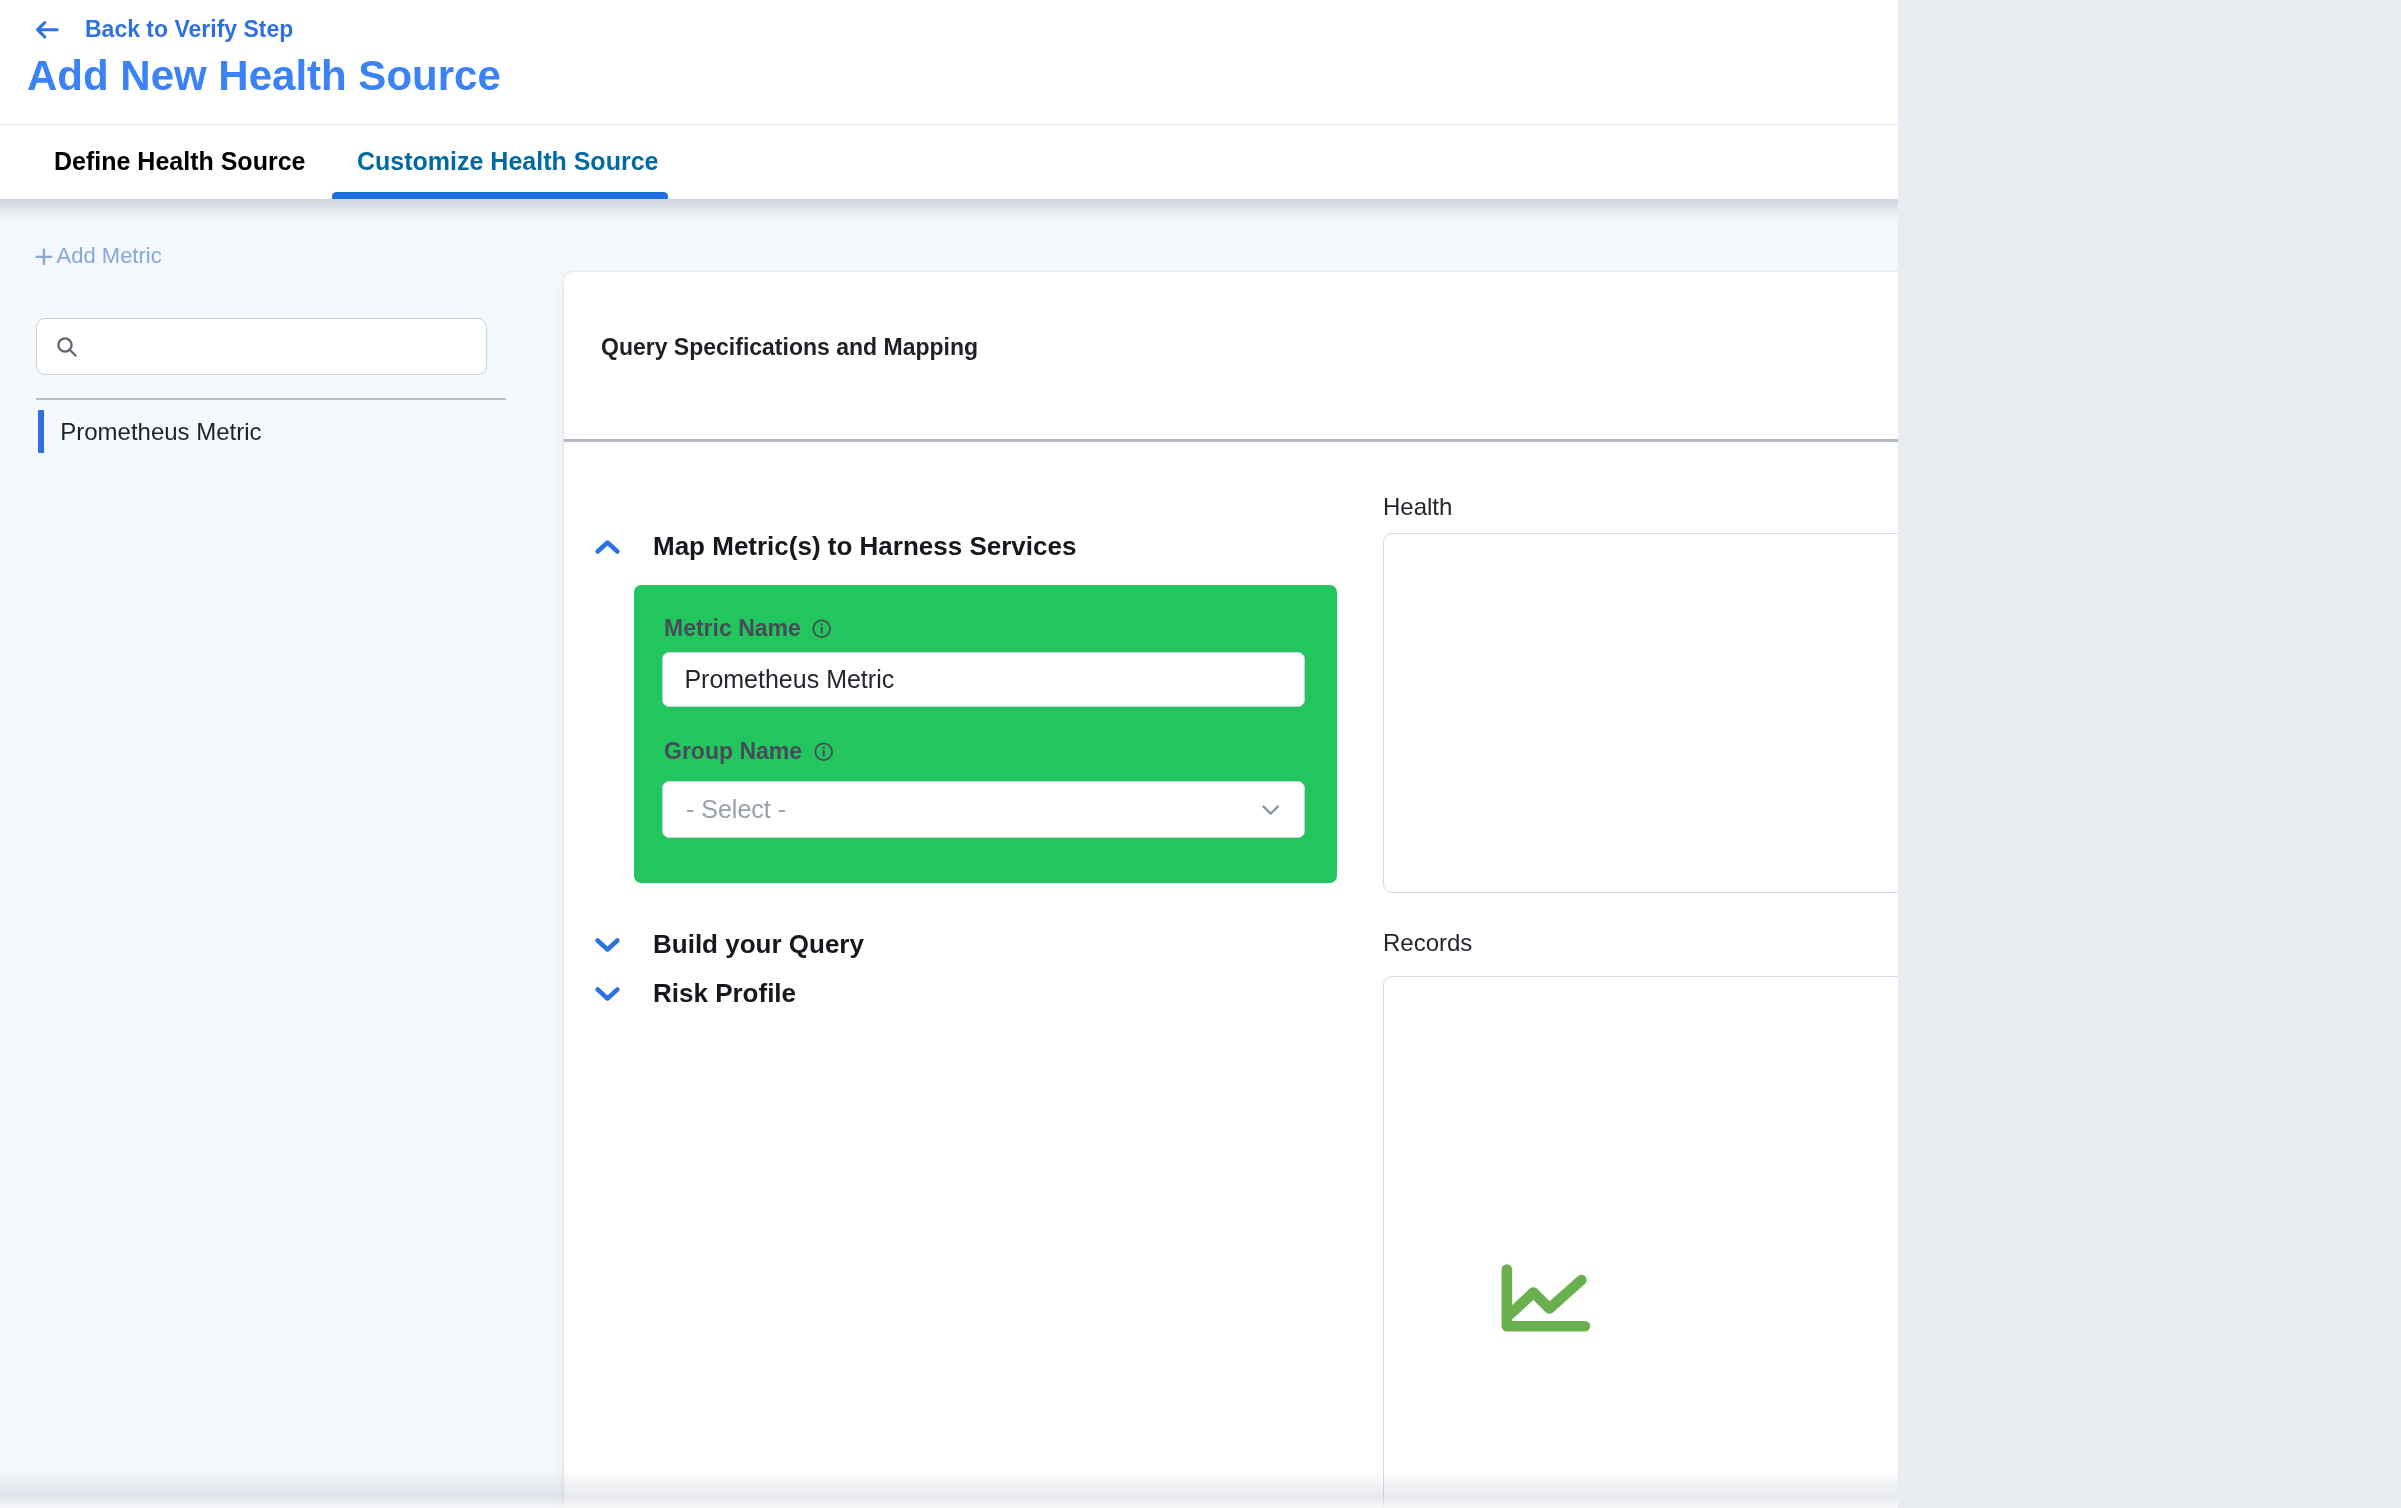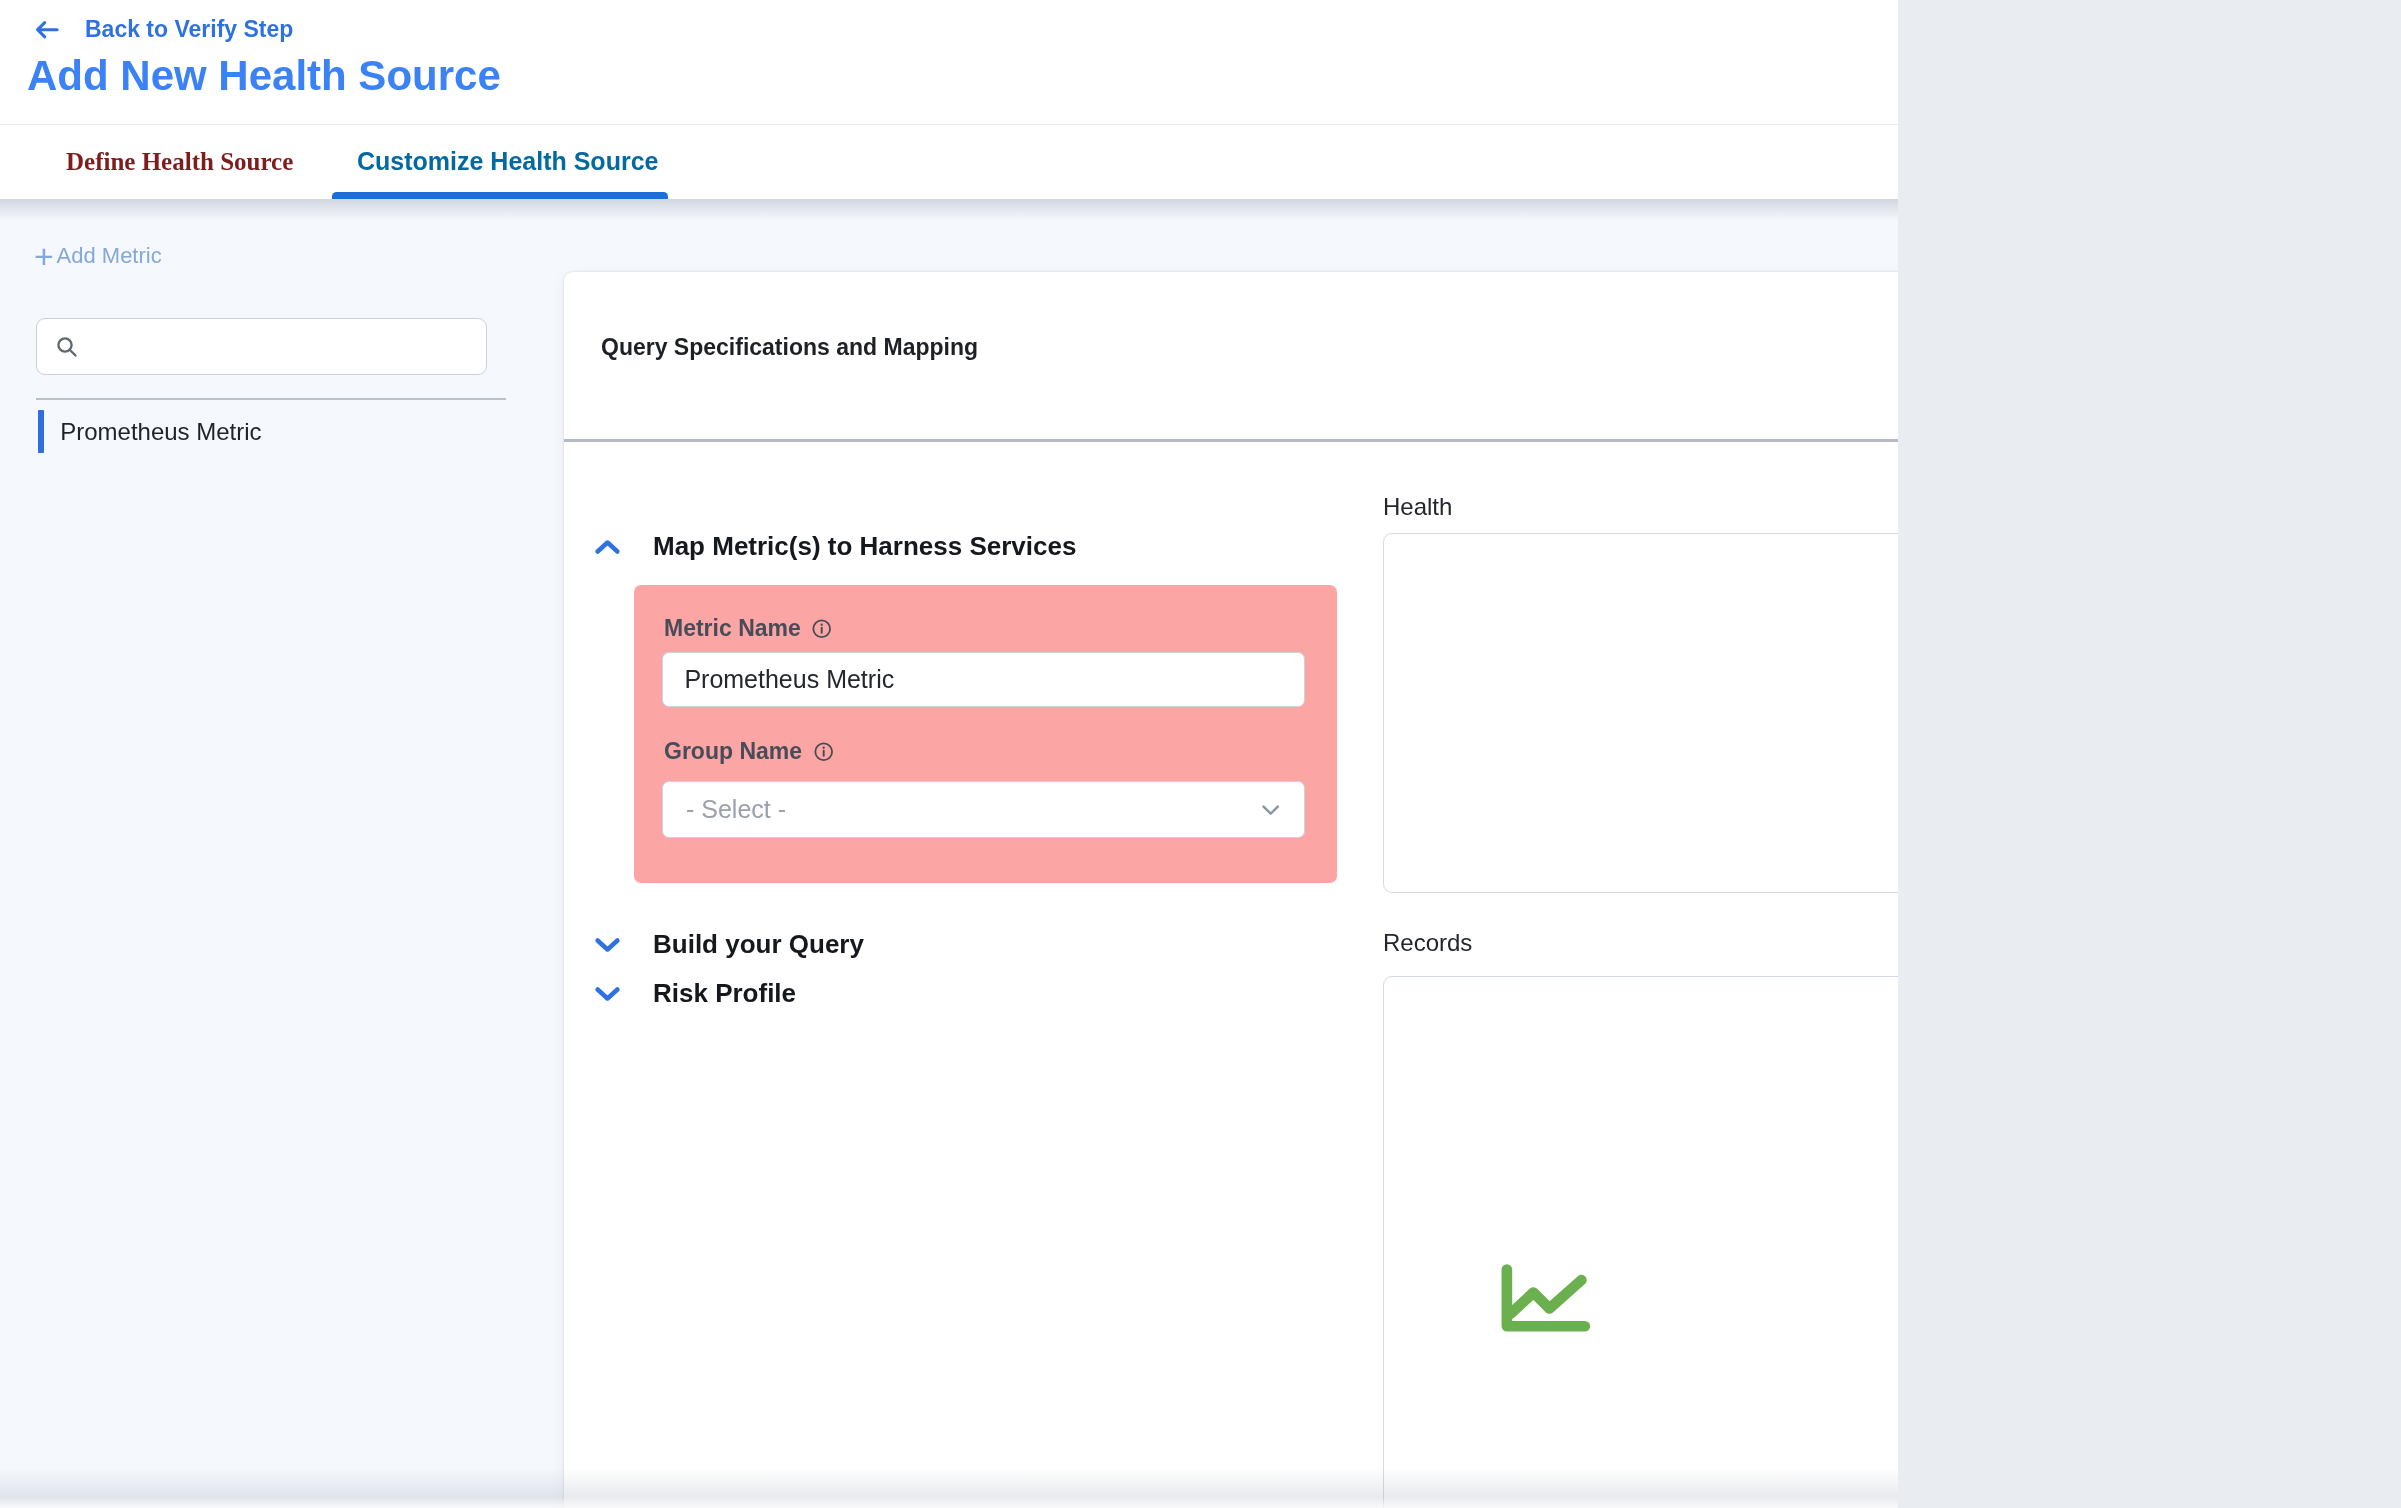--- a/index.html
+++ b/index.html
@@ -7,21 +7,21 @@
   #stage{position:relative;width:1898px;height:1509px;background:#f5f8fc;overflow:hidden;}
 
   
   .header{position:absolute;left:0;top:0;width:2401px;height:199px;background:#ffffff;}
   .back-row{position:absolute;left:33px;top:12.5px;height:34px;display:flex;align-items:center;cursor:pointer;}
   .back-row .arrow{display:flex;align-items:center;margin-right:25px;}
   .back-label{font-size:23px;font-weight:600;color:#2e72e1;}
   .page-title{position:absolute;left:27px;top:52px;font-size:42px;font-weight:700;color:#3b82f6;}
   .tabs-row{position:absolute;left:0;top:124px;width:2401px;height:75px;border-top:1.8px solid #e7eaee;}
   .tab{position:absolute;top:0;height:73px;display:flex;align-items:center;font-size:25px;font-weight:600;cursor:pointer;}
-  .tab-define{left:66px;color:#7f1d1d;font-family:Liberation Serif, serif;}
+  .tab-define{left:54px;color:#000000;}
   .tab-customize{left:357px;color:#0369a1;}
   .tab-underline{position:absolute;left:332px;bottom:0;width:336px;height:7.1px;background:#1a6fdd;border-radius:4.5px 4.5px 0 0;}
   .tab-shadow{position:absolute;left:0;top:199px;width:2401px;height:21.4px;
     background:linear-gradient(180deg, rgba(125,135,155,0.30) 0%, rgba(125,135,155,0) 100%);}
 
   
   .add-metric{position:absolute;left:34px;top:239px;display:flex;align-items:center;cursor:pointer;}
   .add-metric .plus{font-size:34px;font-weight:400;color:#85a8db;line-height:34px;margin-right:2.7px;}
   .add-metric .lbl{font-size:22px;font-weight:400;color:#85a8db;}
   .search-box{position:absolute;left:36px;top:318px;width:451px;height:57px;background:#fff;
@@ -37,21 +37,21 @@
     border-radius:9px 9px 0 0;box-shadow:0 0.9px 2.7px rgba(25,40,60,0.14), 0 5.3px 16px rgba(25,40,60,0.06);}
   .panel-title{position:absolute;left:37px;top:62px;font-size:23px;font-weight:700;color:#1d2126;}
   .panel-subtitle{position:absolute;left:37px;top:109px;font-size:22px;color:#6b7180;}
   .panel-divider{position:absolute;left:0;top:167px;width:100%;height:2.7px;background:#b4bbc7;}
 
   .section-head{position:absolute;left:30px;height:39px;display:flex;align-items:center;cursor:pointer;}
   .section-head .chev{display:flex;align-items:center;}
   .section-head .lbl{margin-left:32px;font-size:26px;font-weight:700;color:#15181c;}
   .sec1{top:255px;}  .sec2{top:653px;}  .sec3{top:702px;}
 
-  .map-card{position:absolute;left:70px;top:313px;width:703px;height:298px;background:#fca5a5;border-radius:7.1px;text-decoration:underline;}
+  .map-card{position:absolute;left:70px;top:313px;width:703px;height:298px;background:#22c55e;border-radius:7.1px;text-decoration:underline;}
   .field-label{position:absolute;left:30px;display:flex;align-items:center;font-size:23px;font-weight:600;color:#474d58;}
   .field-label .info{margin-left:10.7px;display:flex;align-items:center;cursor:pointer;}
   .fl1{top:30px;} .fl2{top:153px;}
   .text-input{position:absolute;left:28px;width:643px;height:55px;background:#fff;border:1.8px solid #ccd2d9;
     border-radius:7.1px;font-size:25px;color:#24282e;padding:0 21.4px;outline:none;}
   .ti1{top:67px;}
   .select-box{position:absolute;left:28px;top:196px;width:643px;height:57px;background:#fff;border:1.8px solid #ccd2d9;
     border-radius:7.1px;display:flex;align-items:center;padding-left:23px;cursor:pointer;}
   .select-box .ph{font-size:25px;color:#9aa1ab;}
   .select-box .chev{position:absolute;right:23px;top:21.4px;}

